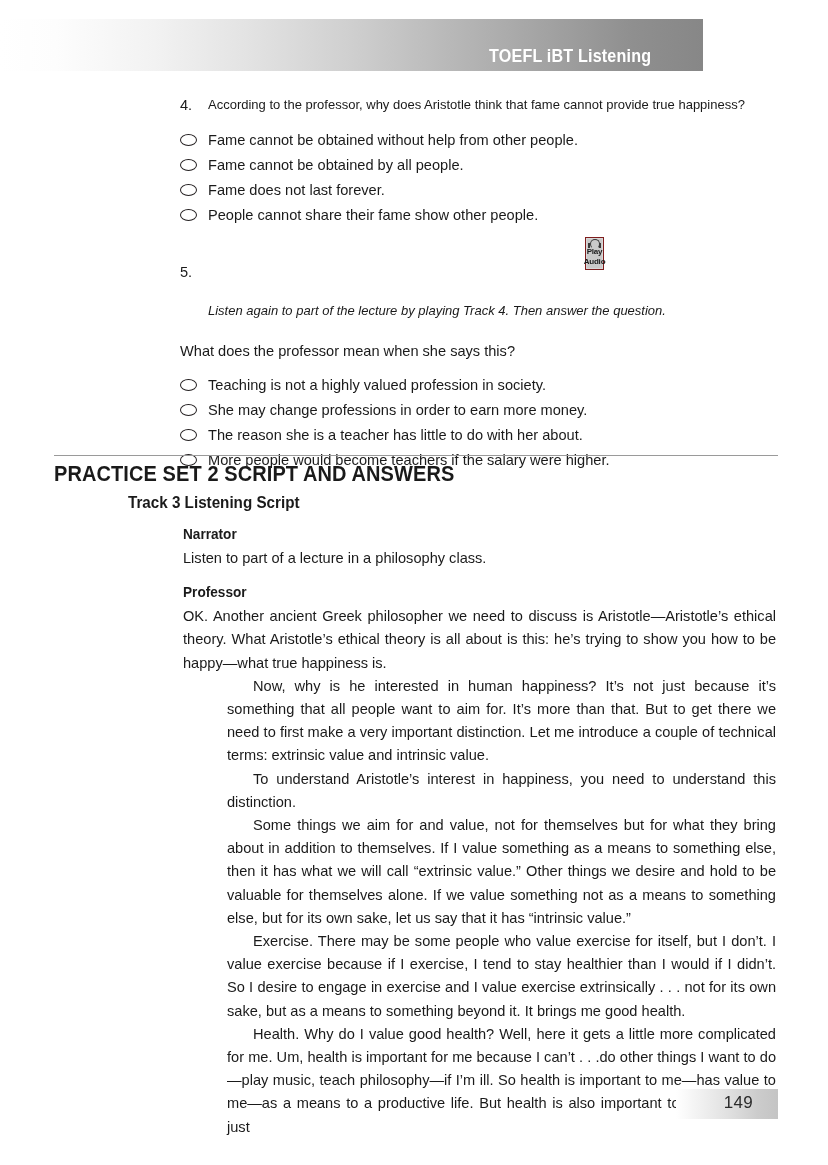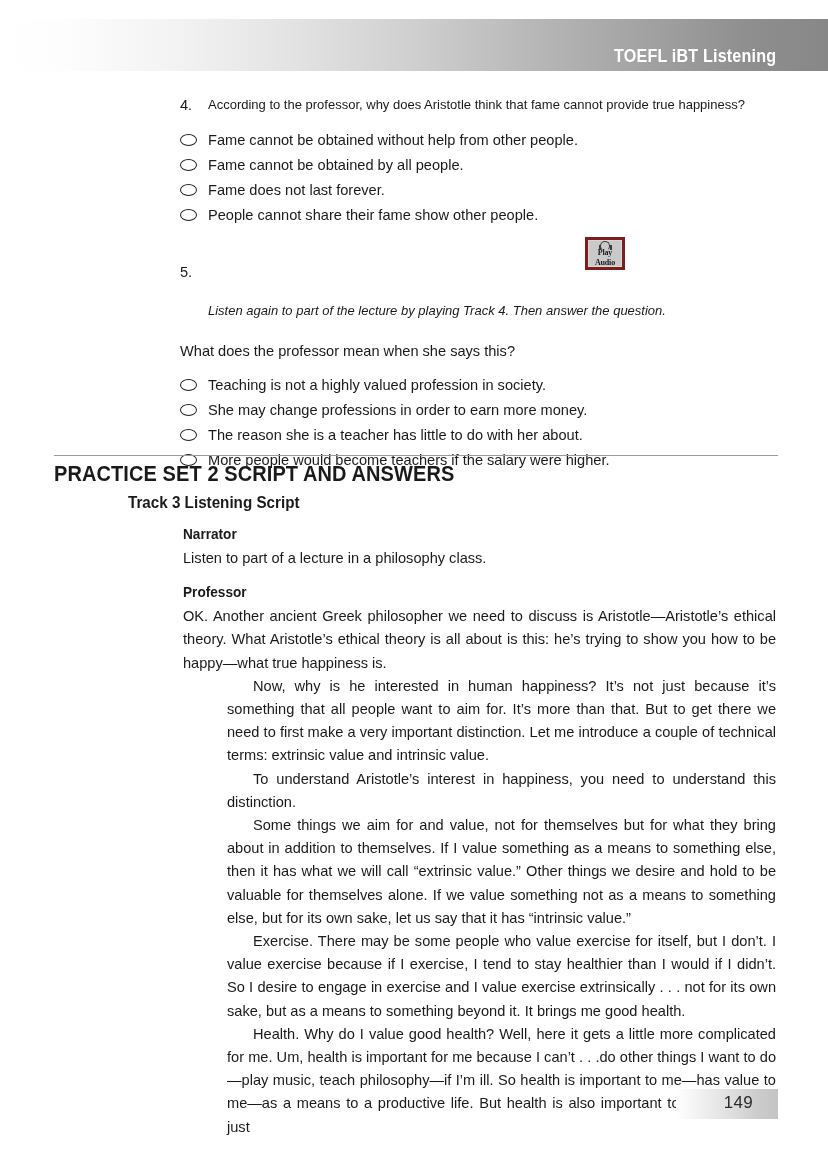--- a/index.html
+++ b/index.html
@@ -14,21 +14,21 @@
     font-family: "Liberation Sans", sans-serif;
     color: #1a1a1a;
     overflow: hidden;
   }
 
   
   .page-header {
     position: absolute;
     left: 0;
     top: 19px;
-    width: 828px;
+    width: 703px;
     height: 52px;
     background: linear-gradient(to right,
         #ffffff 0%,
         #fdfdfd 8%,
         #f2f2f2 22%,
         #e2e2e2 36%,
         #cfcfcf 50%,
         #b8b8b8 64%,
         #a2a2a2 78%,
         #8f8f8f 90%,
@@ -108,32 +108,31 @@
   .option-label {
     font-size: 14.6px;
     line-height: 22.5px;
   }
 
   
   .play-audio-btn {
     position: absolute;
     left: 405px;
     top: -24px;
-    width: 40px;
+    width: 19px;
     height: 33px;
     background: #c9c9c9;
-    border: 3px solid #7f1d1d;
+    border: 1px solid #7f1d1d;
     box-sizing: border-box;
     display: flex;
     flex-direction: column;
     align-items: center;
     justify-content: flex-start;
     padding-top: 1px;
     box-shadow: inset 0 0 0 1px #d8d8d8;
-    font-family: Liberation Serif, serif;
   }
   .play-audio-btn .headphone {
     width: 13px;
     height: 8px;
     position: relative;
     margin-bottom: 0px;
   }
   .play-audio-btn .headphone:before {
     content: "";
     position: absolute;

